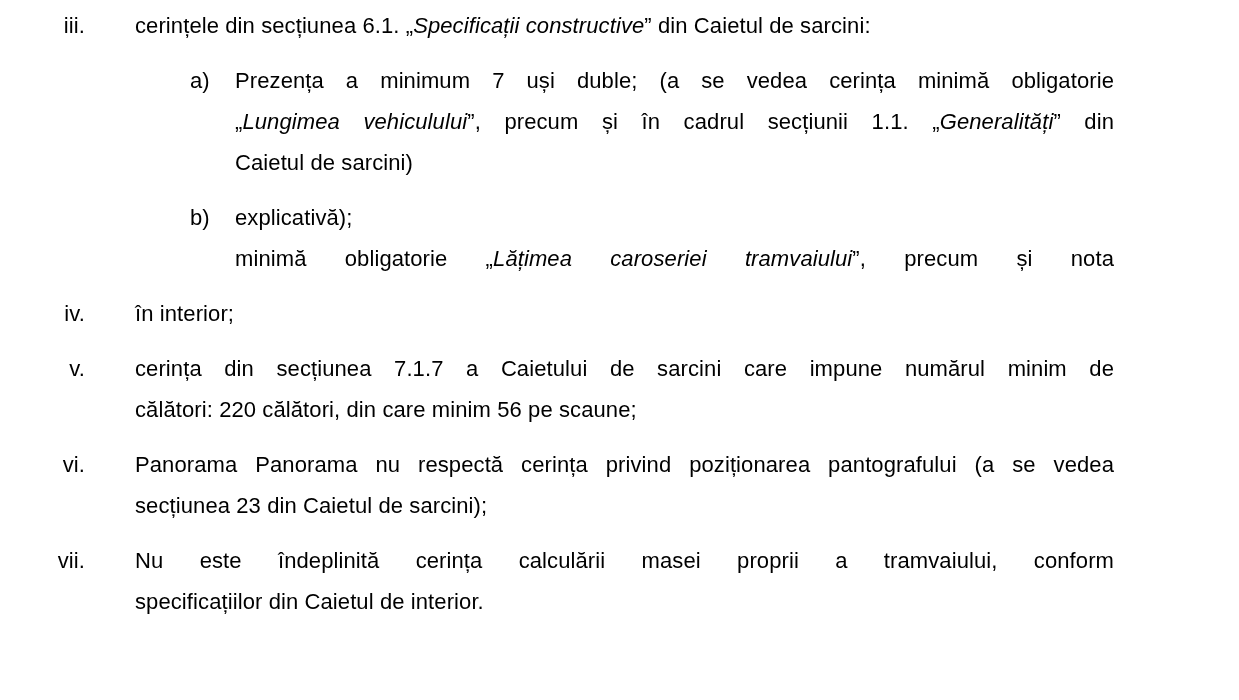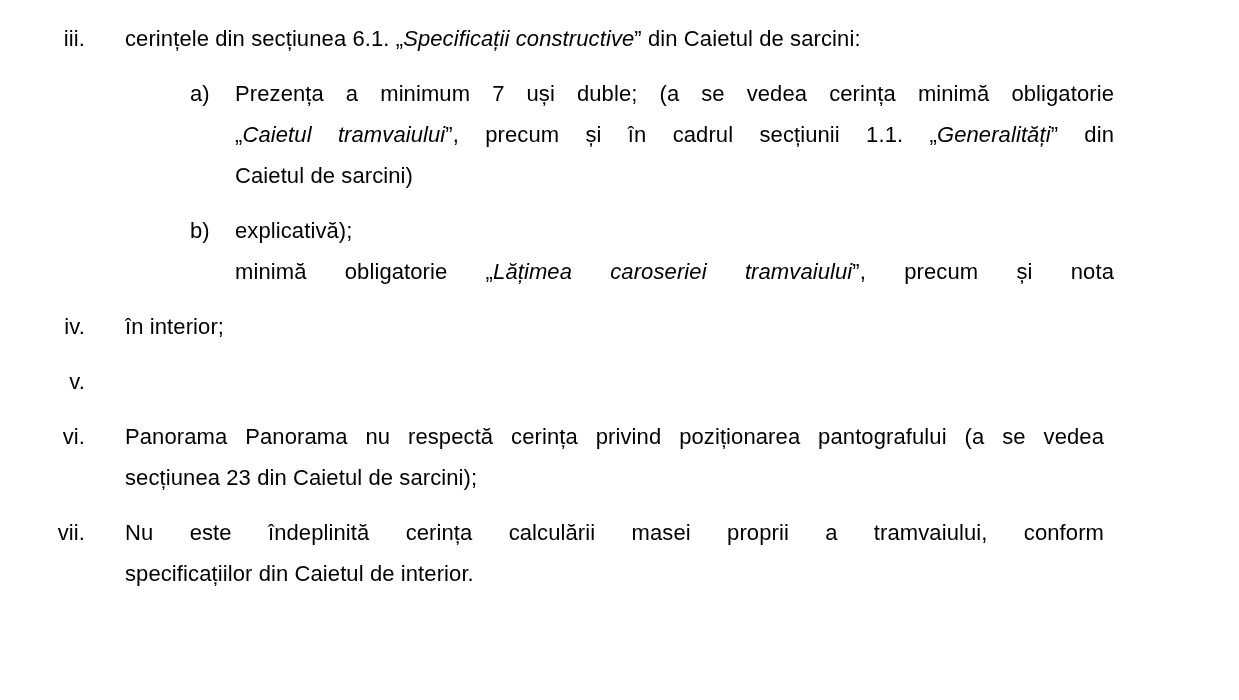--- a/index.html
+++ b/index.html
@@ -7,32 +7,32 @@
   .page {
     position: relative;
     width: 1239px;
     height: 700px;
     box-sizing: border-box;
     background: #ffffff;
     color: #000000;
     font-family: "Liberation Sans", "DejaVu Sans", sans-serif;
     font-size: 22px;
     letter-spacing: 0.1px;
-    padding-top: 18px;
+    padding-top: 5px;
     overflow: hidden;
   }
   .item { display: flex; align-items: flex-start; margin-bottom: 14px; }
   .item.lvl0 .num {
     flex: none;
     width: 50px;
     margin-left: 35px;
     text-align: right;
     line-height: 41px;
   }
-  .item.lvl0 .body { flex: none; width: 979px; margin-left: 40px; }
+  .item.lvl0 .body { flex: none; width: 979px; margin-left: 50px; }
   .item.lvl1 .num {
     flex: none;
     width: 45px;
     margin-left: 190px;
     text-align: left;
     line-height: 41px;
   }
   .item.lvl1 .body { flex: none; width: 879px; }
   .line { line-height: 41px; }
   .line.just { text-align: justify; text-align-last: justify; }
@@ -47,21 +47,21 @@
     <div class="num">iii.</div>
     <div class="body">
       <div class="line"><span>cerințele din secțiunea 6.1. „</span><span class="it">Specificații constructive</span><span>” din Caietul de sarcini:</span></div>
     </div>
   </div>
 
   <div class="item lvl1">
     <div class="num">a)</div>
     <div class="body">
       <div class="line just"><span>Prezența a minimum 7 uși duble; (a se vedea cerința minimă obligatorie</span></div>
-      <div class="line just"><span>„</span><span class="it">Caietul tramvaiului</span><span>”, precum și în cadrul secțiunii 1.1. „</span><span class="it">Generalități</span><span>” din</span></div>
+      <div class="line just"><span>„</span><span class="it">Lungimea vehiculului</span><span>”, precum și în cadrul secțiunii 1.1. „</span><span class="it">Generalități</span><span>” din</span></div>
       <div class="line"><span>Caietul de sarcini)</span></div>
     </div>
   </div>
 
   <div class="item lvl1">
     <div class="num">b)</div>
     <div class="body">
       <div class="line"><span>explicativă);</span></div>
       <div class="line just"><span>minimă obligatorie „</span><span class="it">Lățimea caroseriei tramvaiului</span><span>”, precum și nota</span></div>
     </div>
@@ -69,20 +69,24 @@
 
   <div class="item lvl0">
     <div class="num">iv.</div>
     <div class="body">
       <div class="line"><span>în interior;</span></div>
     </div>
   </div>
 
   <div class="item lvl0">
     <div class="num">v.</div>
+    <div class="body">
+      <div class="line just"><span>cerința din secțiunea 7.1.7 a Caietului de sarcini care impune numărul minim de</span></div>
+      <div class="line"><span>călători: 220 călători, din care minim 56 pe scaune;</span></div>
+    </div>
   </div>
 
   <div class="item lvl0">
     <div class="num">vi.</div>
     <div class="body">
       <div class="line just"><span>Panorama Panorama nu respectă cerința privind poziționarea pantografului (a se vedea</span></div>
       <div class="line"><span>secțiunea 23 din Caietul de sarcini);</span></div>
     </div>
   </div>
 

